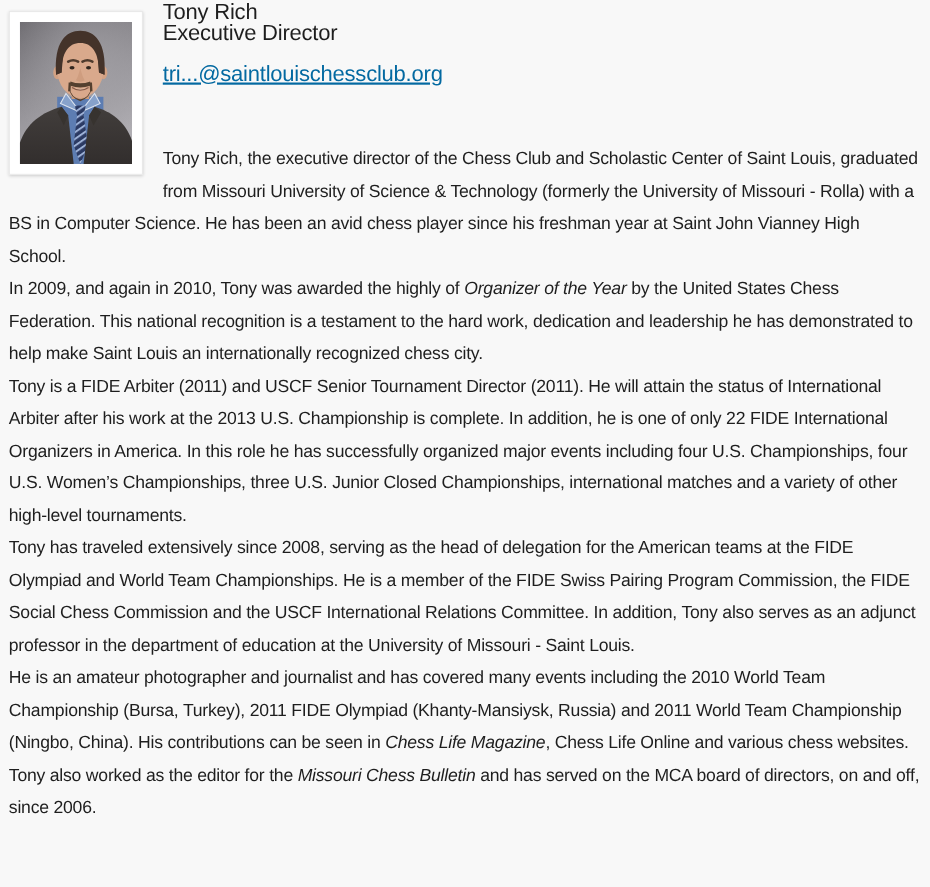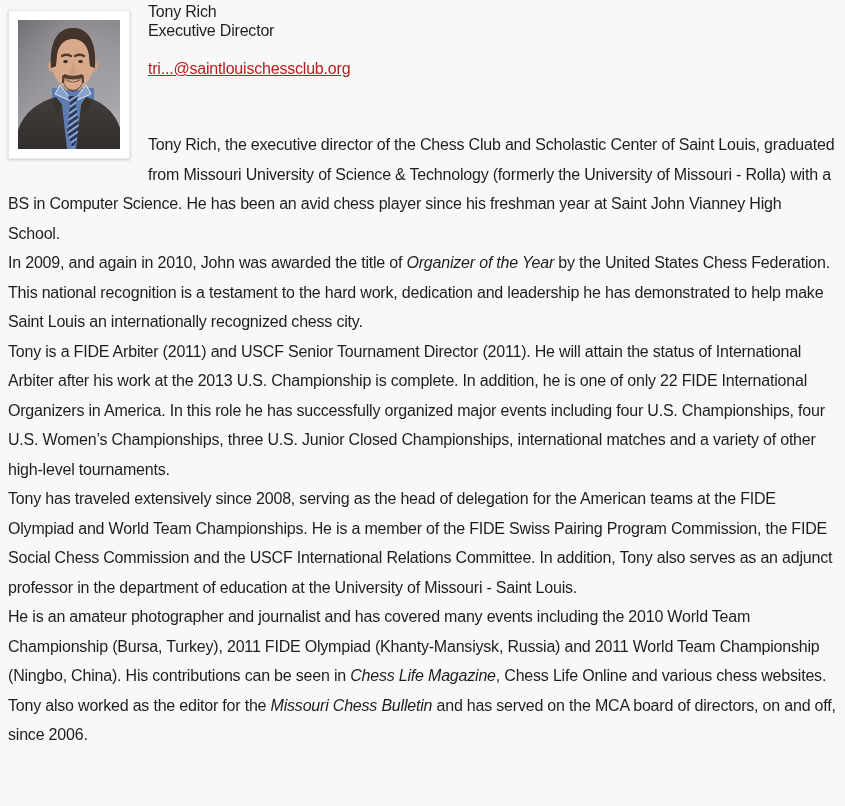--- a/index.html
+++ b/index.html
@@ -24,28 +24,28 @@
     height: 129px;
     padding: 9px;
     background: #ffffff;
     border: 1px solid #e9e9e9;
     box-shadow: 0 1px 3px rgba(0,0,0,0.18);
     margin: 8px 18px 14px 0;
   }
   .photo-frame svg { display: block; }
 
   .header {
-    font-size: 16px;
+    font-size: 20px;
     line-height: 19px;
     letter-spacing: -0.2px;
   }
   .person-title { }
   .header-gap { height: 19px; }
   .email-line a {
-    color: #b91c1c;
+    color: #0369a1;
     text-decoration: underline;
   }
 
   .bio {
     margin-top: 52px;
     font-size: 16px;
     line-height: 29.5px;
     letter-spacing: -0.2px;
   }
   .bio p { margin: 0; }
@@ -126,19 +126,19 @@
     <div class="person-name">Tony Rich</div>
     <div class="person-title">Executive Director</div>
     <div class="header-gap"></div>
     <div class="email-line">
       <a href="#">tri...@saintlouischessclub.org</a>
     </div>
   </div>
 
   <div class="bio">
       <p><span>Tony Rich, the executive director of the Chess Club and Scholastic Center of Saint Louis, graduated from Missouri University of Science &amp; Technology (formerly the University of Missouri - Rolla) with a BS in Computer Science. He has been an avid chess player since his freshman year at Saint John Vianney High School.</span></p>
-      <p><span>In 2009, and again in 2010, John was awarded the title of </span><em>Organizer of the Year</em><span> by the United States Chess Federation. This national recognition is a testament to the hard work, dedication and leadership he has demonstrated to help make Saint Louis an internationally recognized chess city.</span></p>
+      <p><span>In 2009, and again in 2010, Tony was awarded the highly of </span><em>Organizer of the Year</em><span> by the United States Chess Federation. This national recognition is a testament to the hard work, dedication and leadership he has demonstrated to help make Saint Louis an internationally recognized chess city.</span></p>
       <p><span>Tony is a FIDE Arbiter (2011) and USCF Senior Tournament Director (2011). He will attain the status of International Arbiter after his work at the 2013 U.S. Championship is complete. In addition, he is one of only 22 FIDE International Organizers in America. In this role he has successfully organized major events including four U.S. Championships, four U.S. Women’s Championships, three U.S. Junior Closed Championships, international matches and a variety of other high-level tournaments.</span></p>
       <p><span>Tony has traveled extensively since 2008, serving as the head of delegation for the American teams at the FIDE Olympiad and World Team Championships. He is a member of the FIDE Swiss Pairing Program Commission, the FIDE Social Chess Commission and the USCF International Relations Committee. In addition, Tony also serves as an adjunct professor in the department of education at the University of Missouri - Saint Louis.</span></p>
       <p><span>He is an amateur photographer and journalist and has covered many events including the 2010 World Team Championship (Bursa, Turkey), 2011 FIDE Olympiad (Khanty-Mansiysk, Russia) and 2011 World Team Championship (Ningbo, China). His contributions can be seen in </span><em>Chess Life Magazine</em><span>, Chess Life Online and various chess websites. Tony also worked as the editor for the </span><em>Missouri Chess Bulletin</em><span> and has served on the MCA board of directors, on and off, since 2006.</span></p>
     </div>
 
 </div>
 
 </body></html>

